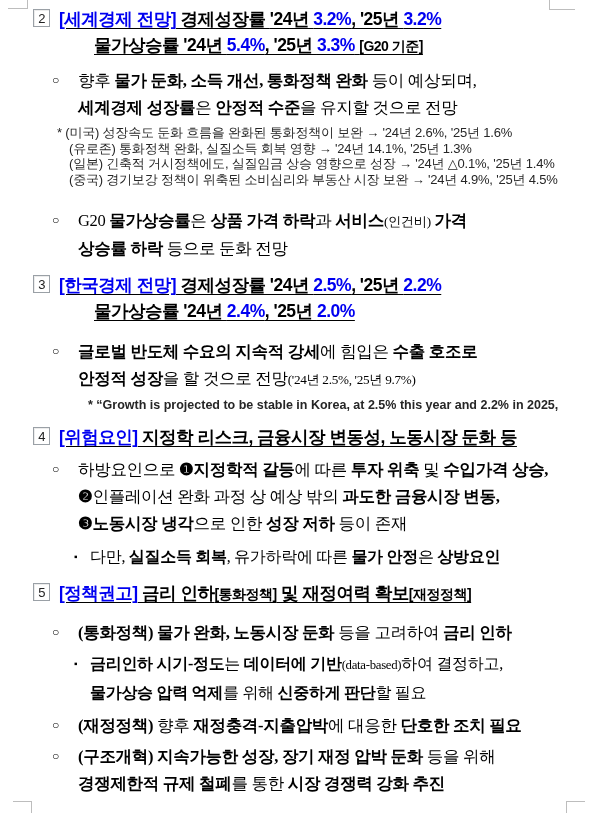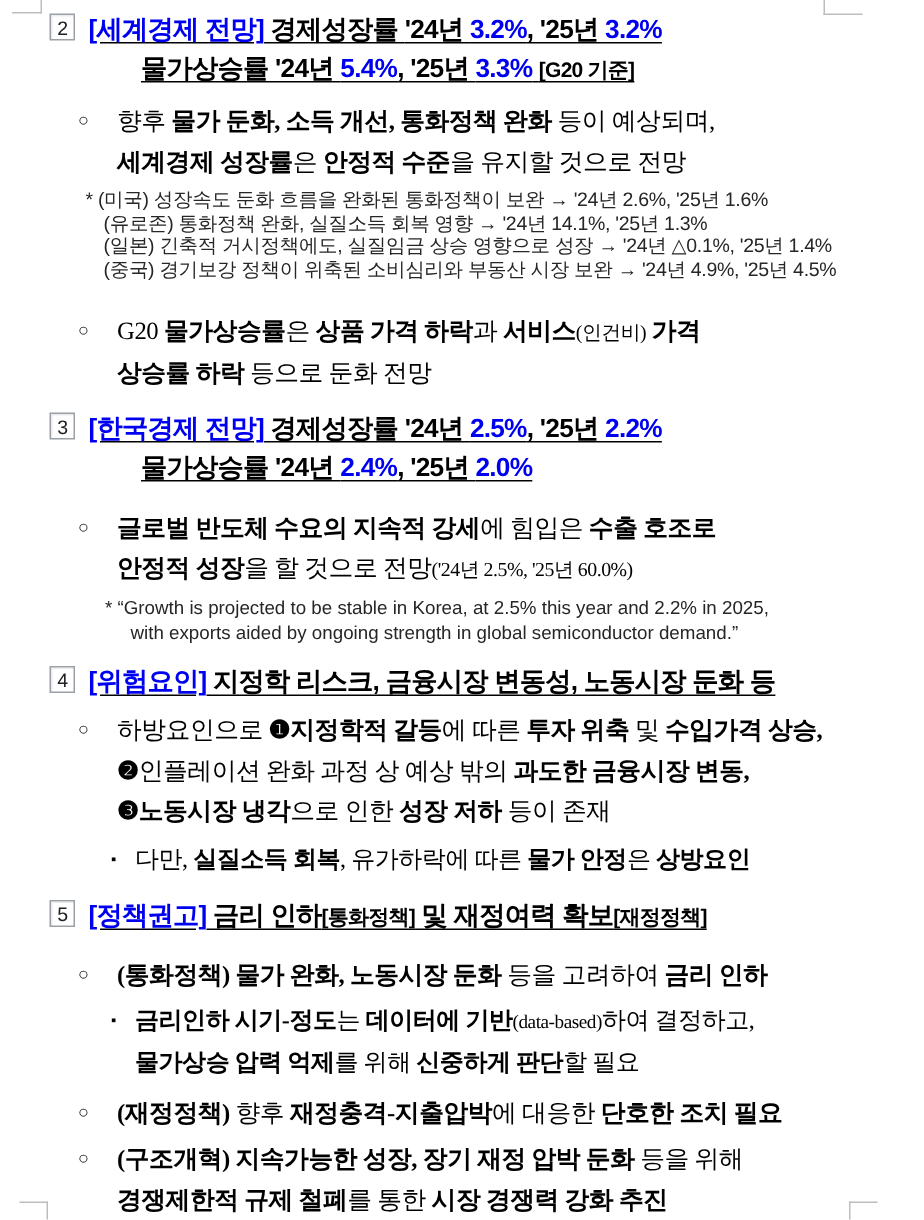--- a/index.html
+++ b/index.html
@@ -34,21 +34,21 @@
   .sub { display:flex; margin-left:74px; font-size:16px; line-height:27px; letter-spacing:-0.3px; }
   .sub > .mk { width:16px; flex:none; font-size:10px; line-height:27px; }
 
   
   .fn { font-family:"Liberation Sans","DejaVu Sans",sans-serif; font-size:13px;
         line-height:15.5px; color:var(--fn); margin-left:57px; letter-spacing:-0.2px; }
   .fn .fl { margin-left:12px; }
   .fn .fl.first { margin-left:0; }
   .quote { font-family:"Liberation Sans","DejaVu Sans",sans-serif; font-size:12.5px;
            line-height:17px; color:var(--fn); }
-  .quote { margin-left:70px; }
+  .quote { margin-left:88px;font-weight:bold; }
   .quote .fl { margin-left:17px; }
   .quote .fl.first { margin-left:0; }
 
   
   .b  { font-weight:bold; }
   .bl { color:var(--blue); }
   .sm { font-size:0.8em; }
 
   
   [data-name="section-2-heading"]        { margin-top:4px; }
@@ -101,26 +101,25 @@
         </span>
       </div>
       <div class="h" data-name="section-3-heading">
         <div class="hline l1" data-name="heading-line"><span class="numbox" data-name="section-number-box-3">3</span><span class="hl" data-name="heading-text"><span class="bl">[한국경제 전망]</span><span> 경제성장률 '24년 </span><span class="bl">2.5%</span><span>, '25년 </span><span class="bl">2.2%</span></span></div>
         <div class="hline l2" data-name="heading-line"><span class="hl" data-name="heading-text"><span>물가상승률 '24년 </span><span class="bl">2.4%</span><span>, '25년 </span><span class="bl">2.0%</span></span></div>
       </div>
       <div class="bullet" data-name="bullet-korea-growth">
         <span class="mk" data-name="circle-bullet-marker">○</span>
         <span class="bt" data-name="bullet-text">
           <div data-name="text-line"><span class="b">글로벌 반도체 수요의 지속적 강세</span><span>에 힘입은 </span><span class="b">수출 호조로</span></div>
-          <div data-name="text-line"><span class="b">안정적 성장</span><span>을 할 것으로 전망</span><span class="sm">('24년 2.5%, '25년 60.0%)</span></div>
+          <div data-name="text-line"><span class="b">안정적 성장</span><span>을 할 것으로 전망</span><span class="sm">('24년 2.5%, '25년 9.7%)</span></div>
         </span>
       </div>
       <div class="quote" data-name="footnote-imf-quote">
         <div class="fl first" data-name="footnote-line"><span>* “Growth is projected to be stable in Korea, at 2.5% this year and 2.2% in 2025,</span></div>
-        <div class="fl" data-name="footnote-line"><span>with exports aided by ongoing strength in global semiconductor demand.”</span></div>
       </div>
       <div class="h" data-name="section-4-heading">
         <div class="hline l1" data-name="heading-line"><span class="numbox" data-name="section-number-box-4">4</span><span class="hl" data-name="heading-text"><span class="bl">[위험요인]</span><span> 지정학 리스크, 금융시장 변동성, 노동시장 둔화 등</span></span></div>
       </div>
       <div class="bullet" data-name="bullet-downside-risks">
         <span class="mk" data-name="circle-bullet-marker">○</span>
         <span class="bt" data-name="bullet-text">
           <div data-name="text-line"><span>하방요인으로 </span><span class="b">❶</span><span class="b">지정학적 갈등</span><span>에 따른 </span><span class="b">투자 위축</span><span> 및 </span><span class="b">수입가격 상승,</span></div>
           <div data-name="text-line"><span class="b">❷</span><span>인플레이션 완화 과정 상 예상 밖의 </span><span class="b">과도한 금융시장 변동,</span></div>
           <div data-name="text-line"><span class="b">❸</span><span class="b">노동시장 냉각</span><span>으로 인한 </span><span class="b">성장 저하</span><span> 등이 존재</span></div>

